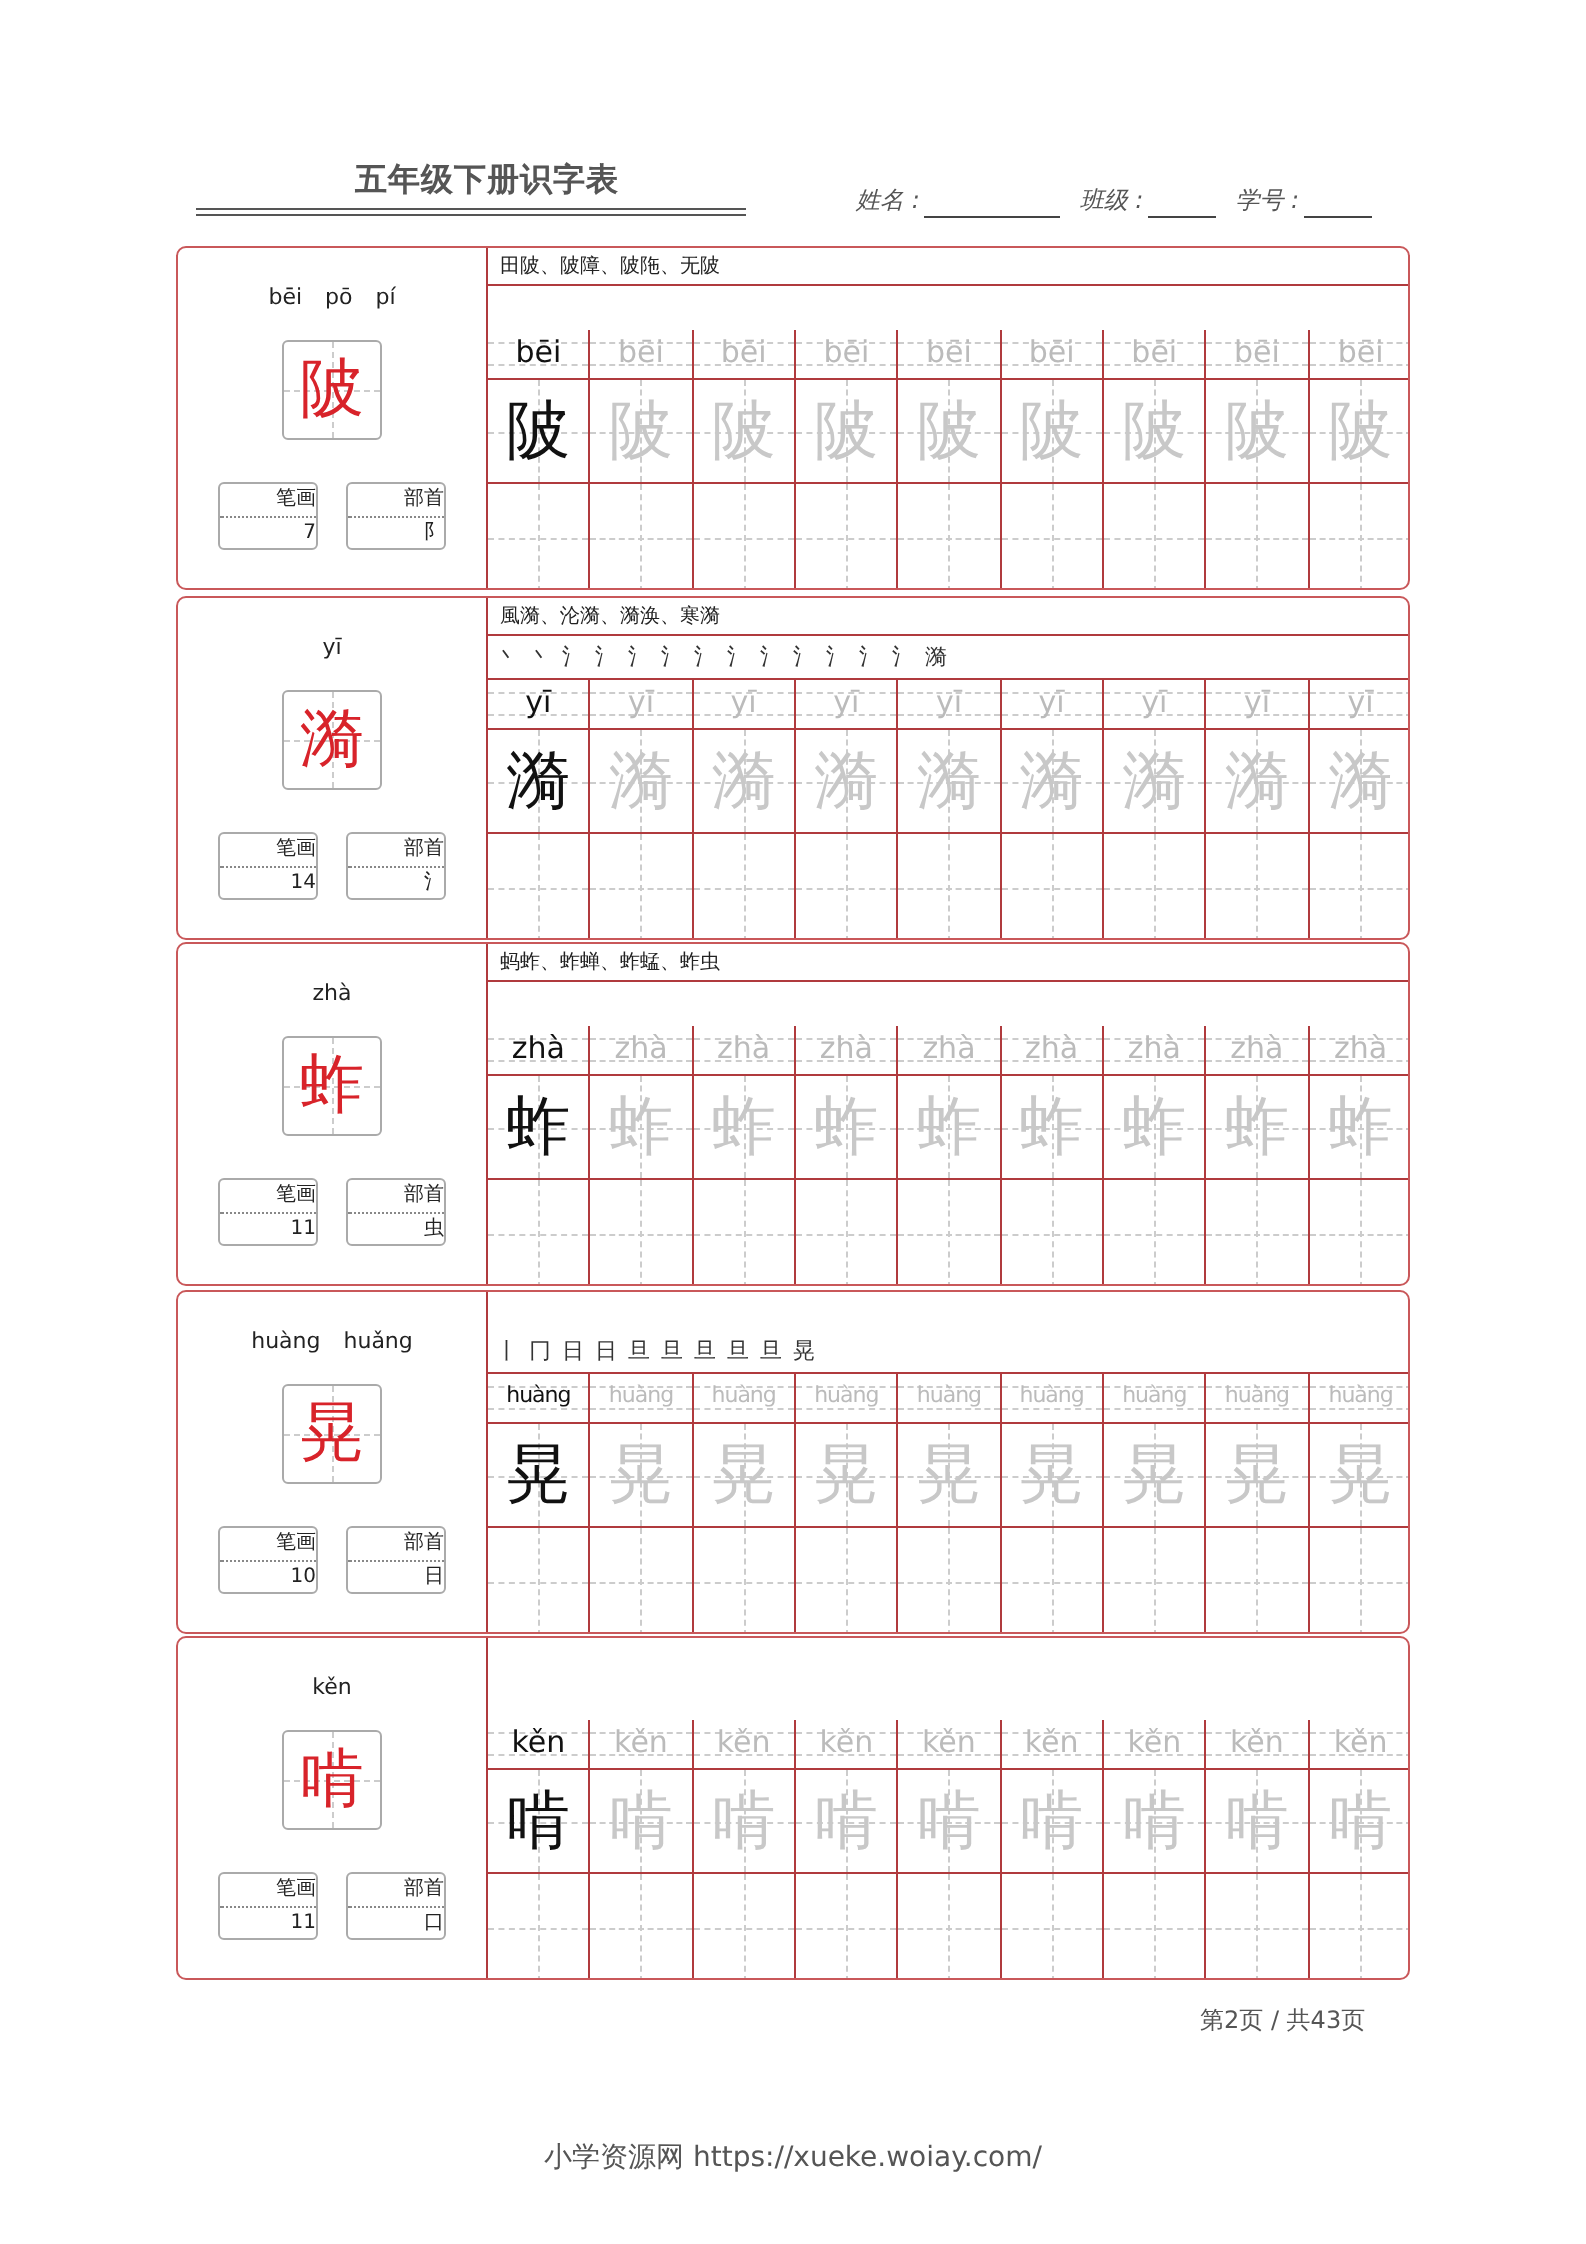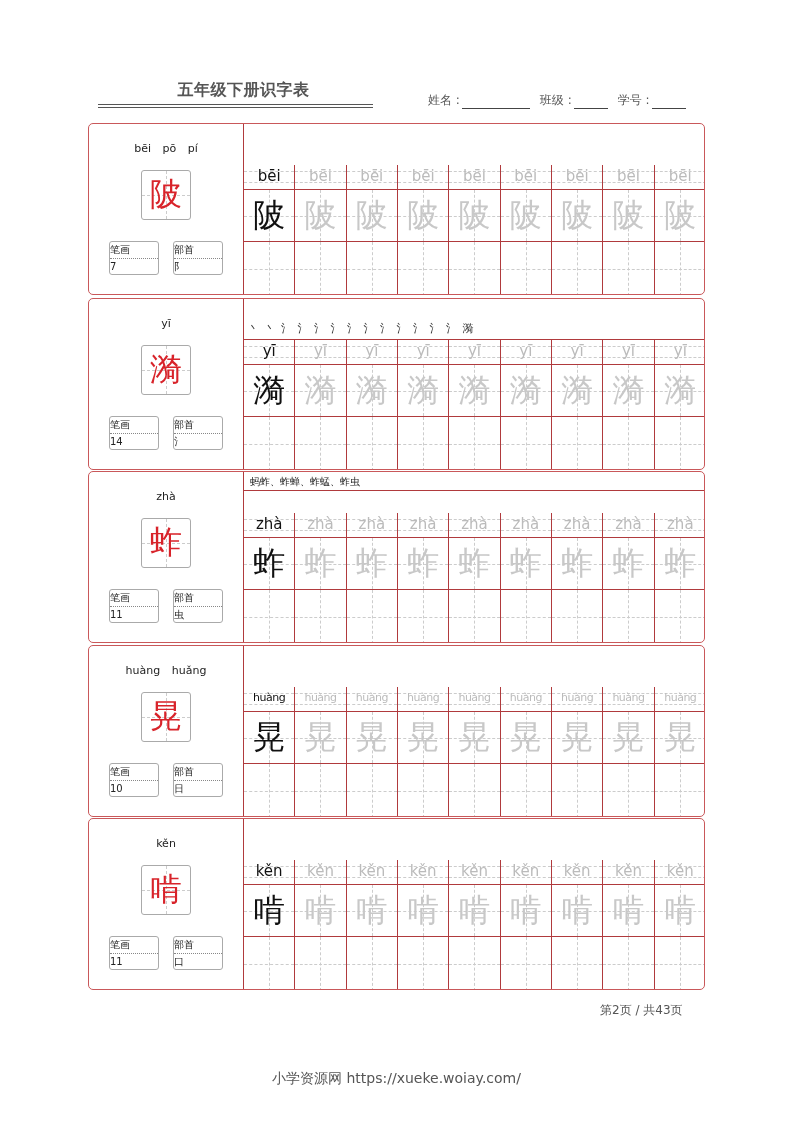--- a/index.html
+++ b/index.html
@@ -1,29 +1,29 @@
 <!DOCTYPE html>
 <html><head>
 <meta charset="utf-8">
 <style>
   html,body{margin:0;padding:0;background:#fff;}
   body{width:793px;height:1122px;position:relative;font-family:"DejaVu Sans",sans-serif;color:#333;overflow:hidden;}
   .title{position:absolute;left:106px;top:80px;width:275px;text-align:center;font-size:16px;font-weight:bold;color:#555;letter-spacing:0.5px;}
   .title-line{position:absolute;left:98px;width:275px;height:0;border-top:1px solid #555;}
-  .info{position:absolute;top:92px;left:428px;font-size:12px;color:#555;display:flex;align-items:flex-end;}
+  .info{position:absolute;top:92px;left:428px;font-size:12px;color:#555;display:flex;align-items:flex-end;font-style:italic;}
   .info .lbl{margin-right:2px;}
   .info .blank{display:inline-block;border-bottom:1px solid #444;height:12px;margin-right:10px;}
   .card{position:absolute;left:88px;width:617px;height:172px;border:1px solid #c9585a;border-radius:5px;box-sizing:border-box;overflow:hidden;background:#fff;}
   .left{position:absolute;left:0;top:0;width:155px;height:100%;border-right:1px solid #b03a3d;box-sizing:border-box;}
   .py-top{position:absolute;top:18px;left:0;width:100%;text-align:center;font-size:11px;color:#222;word-spacing:8px;}
   .bigbox{position:absolute;left:52px;top:46px;width:50px;height:50px;border:1px solid #aaa;border-radius:3px;box-sizing:border-box;background:#fff;}
   .bigbox .vh{position:absolute;left:50%;top:0;height:100%;border-left:1px dashed #ccc;}
   .bigbox .hh{position:absolute;top:50%;left:0;width:100%;border-top:1px dashed #ccc;}
   .bigbox .ch{position:absolute;left:0;top:0;width:100%;height:100%;display:flex;align-items:center;justify-content:center;font-family:"DejaVu Serif",serif;font-size:32px;color:#d8232a;}
-  .meta{position:absolute;top:117px;width:50px;height:34px;border:1px solid #aaa;border-radius:3px;box-sizing:border-box;font-size:10px;text-align:left;color:#222;}
+  .meta{position:absolute;top:117px;width:50px;height:34px;border:1px solid #aaa;border-radius:3px;box-sizing:border-box;font-size:10px;text-align:right;color:#222;}
   .meta .k{height:16px;line-height:16px;border-bottom:1px dotted #888;}
   .meta .v{height:16px;line-height:16px;}
   .right{position:absolute;left:155px;top:0;width:462px;height:100%;}
   .words{position:absolute;left:0;top:0;width:100%;height:19px;line-height:19px;border-bottom:1px solid #b03a3d;font-size:10px;padding-left:6px;box-sizing:border-box;color:#222;}
   .strokes{position:absolute;left:0;top:19px;width:100%;height:22px;line-height:22px;border-bottom:1px solid #b03a3d;font-size:11px;padding-left:4px;box-sizing:border-box;color:#333;font-family:"DejaVu Serif",serif;letter-spacing:1px;}
   .grid{position:absolute;left:0;top:41px;width:100%;height:131px;}
   .col{position:absolute;top:0;height:100%;width:51.33px;border-right:1px solid #b03a3d;box-sizing:border-box;}
   .col:last-child{border-right:none;}
   .pycell{position:absolute;left:0;top:0;width:100%;height:25px;border-bottom:1px solid #b03a3d;box-sizing:border-box;}
   .pycell .l1{position:absolute;left:0;top:6px;width:100%;border-top:1px dashed #ccc;}
@@ -68,20 +68,21 @@
         <div class="meta" style="left:20px;">
           <div class="k">笔画</div>
           <div class="v">7</div>
         </div>
         <div class="meta" style="left:84px;">
           <div class="k">部首</div>
           <div class="v">阝</div>
         </div>
       </div>
       <div class="right">
+        <div class="words">田陂、陂障、陂陁、无陂</div>
         <div class="grid">
           <div class="col" style="left:0.00px;">
         <div class="pycell">
           <div class="l1"></div>
               <div class="l2"></div>
           <div class="t first">bēi</div>
         </div>
         <div class="chcell">
           <div class="cv"></div>
               <div class="ch-h"></div>
@@ -234,20 +235,21 @@
         <div class="meta" style="left:20px;">
           <div class="k">笔画</div>
           <div class="v">14</div>
         </div>
         <div class="meta" style="left:84px;">
           <div class="k">部首</div>
           <div class="v">氵</div>
         </div>
       </div>
       <div class="right">
+        <div class="words">風漪、沦漪、漪涣、寒漪</div>
         <div class="strokes">丶 丶 氵 氵 氵 氵 氵 氵 氵 氵 氵 氵 氵 漪</div>
         <div class="grid">
           <div class="col" style="left:0.00px;">
         <div class="pycell">
           <div class="l1"></div>
               <div class="l2"></div>
           <div class="t first">yī</div>
         </div>
         <div class="chcell">
           <div class="cv"></div>
@@ -568,20 +570,21 @@
         <div class="meta" style="left:20px;">
           <div class="k">笔画</div>
           <div class="v">10</div>
         </div>
         <div class="meta" style="left:84px;">
           <div class="k">部首</div>
           <div class="v">日</div>
         </div>
       </div>
       <div class="right">
+        <div class="strokes">丨 冂 日 日 旦 旦 旦 旦 旦 晃</div>
         <div class="grid">
           <div class="col" style="left:0.00px;">
         <div class="pycell">
           <div class="l1"></div>
               <div class="l2"></div>
           <div class="t first small">huàng</div>
         </div>
         <div class="chcell">
           <div class="cv"></div>
               <div class="ch-h"></div>

